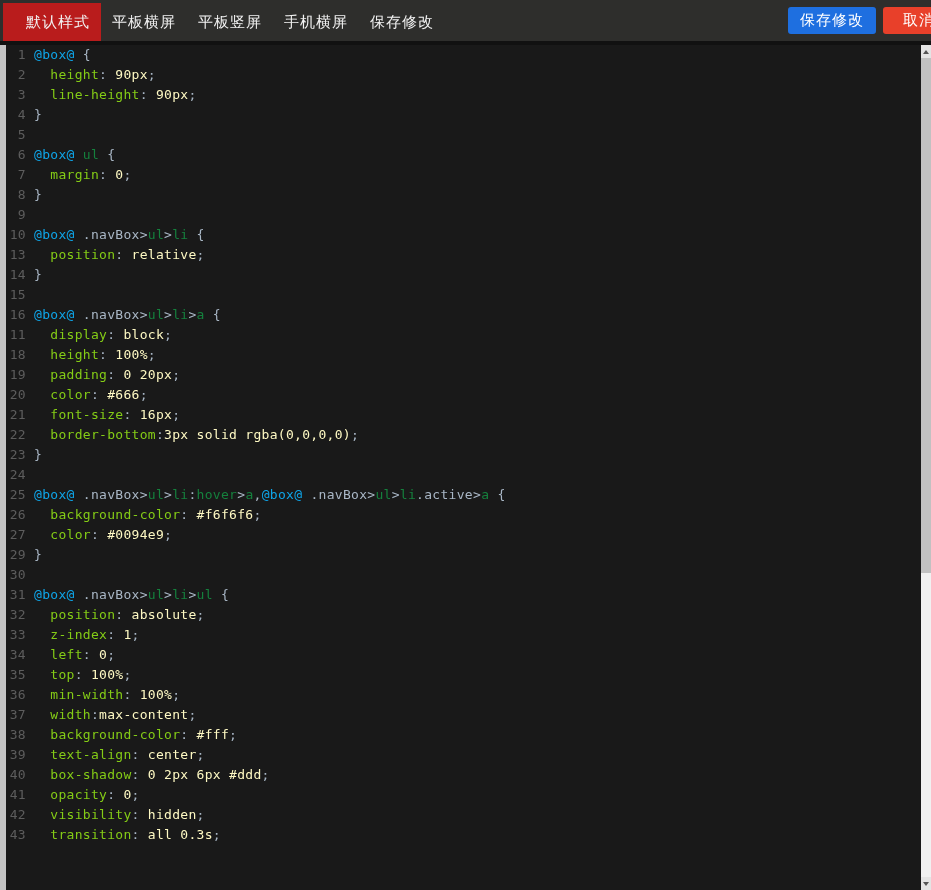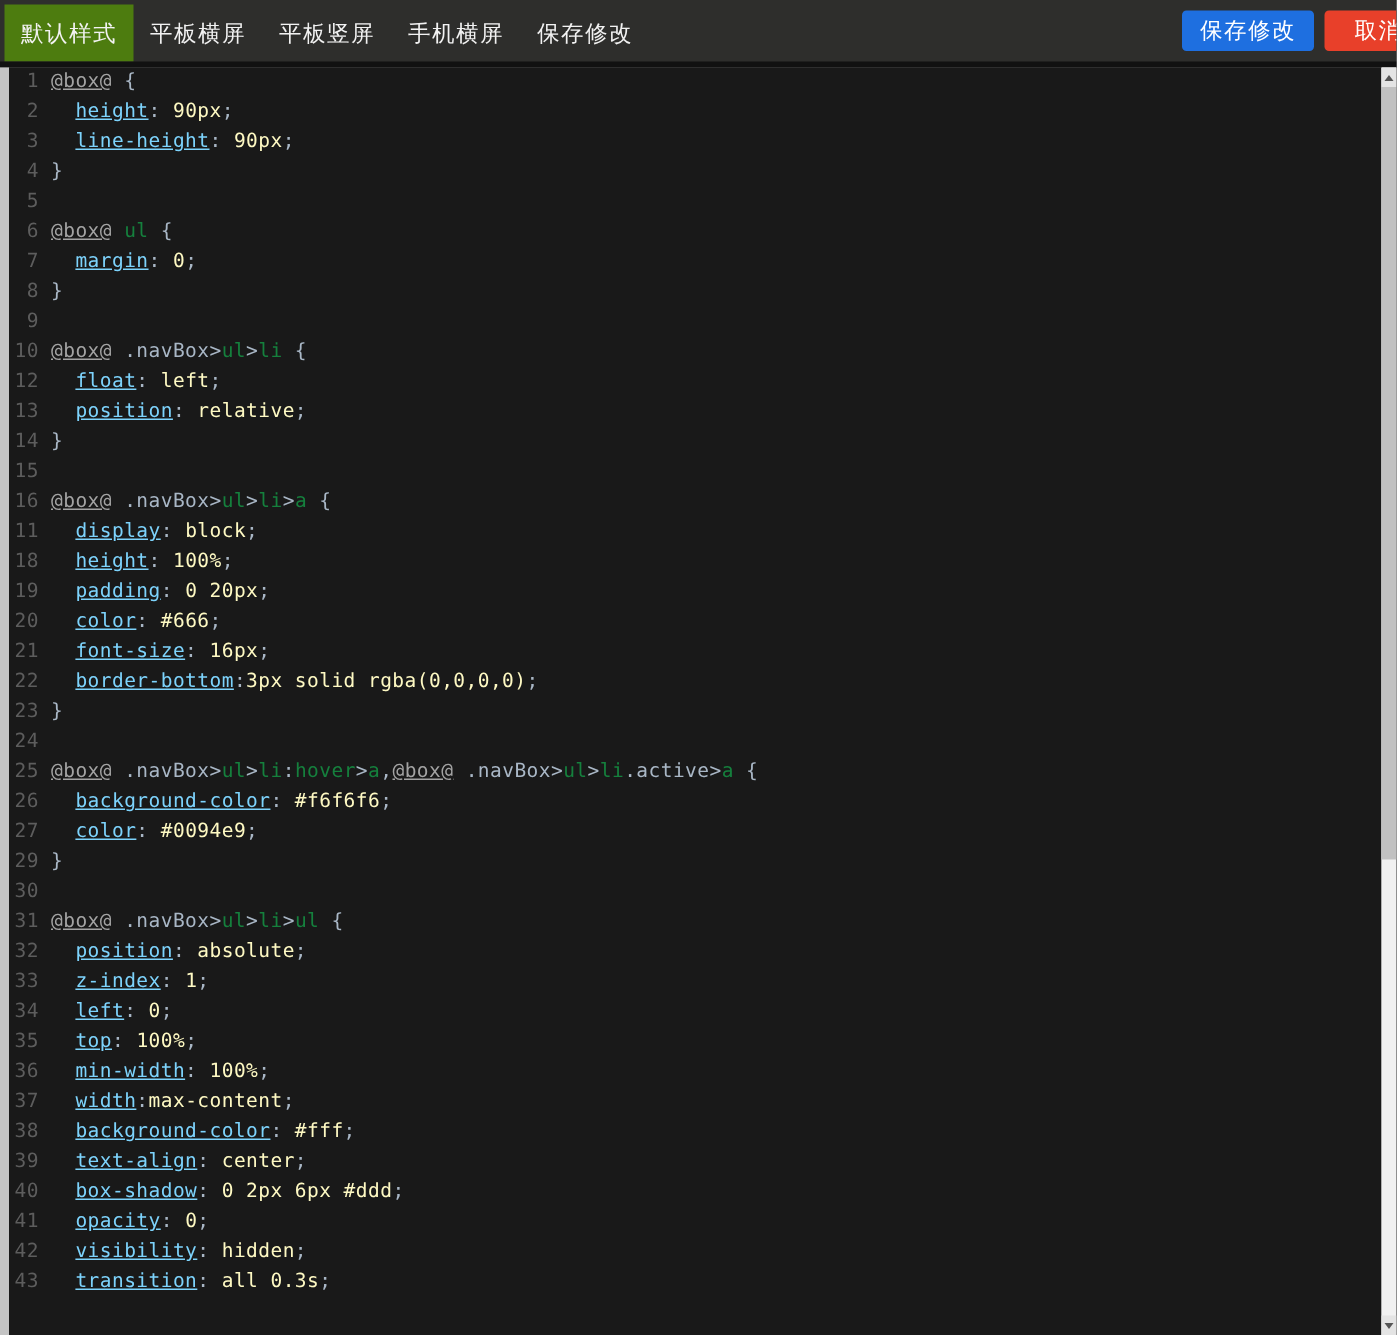--- a/index.html
+++ b/index.html
@@ -16,21 +16,21 @@
     border-bottom:4px solid #111;
     display:flex; align-items:flex-start; overflow:hidden;
   }
   .tabs { display:flex; margin-left:3px; height:41px; }
   .tab {
     width:86px; height:38px; margin-top:3px;
     display:flex; align-items:center; justify-content:center;
     color:#f2f2f2; font-size:15px; letter-spacing:1px; cursor:pointer;
     user-select:none;
   }
-  .tab.active { background:#4d7c0f; }
+  .tab.active { background:#b91c1c;padding-left:12px; }
   .actions { margin-left:auto; display:flex; align-items:center; height:41px; gap:7px; }
   .btn {
     height:27px; border:none; border-radius:3px; color:#fff;
     font-size:15px; letter-spacing:1px; cursor:pointer;
     font-family:"Liberation Sans", sans-serif;
     display:flex; align-items:center; justify-content:center;
   }
   .btn-save { width:88px; }
   .btn-cancel { width:72px; margin-right:-24px; }
 
@@ -46,24 +46,24 @@
     background:#191919; overflow:hidden; cursor:text;
     font-family:"DejaVu Sans Mono", "Liberation Mono", monospace;
     font-size:13px; line-height:20px; letter-spacing:0.3px;
     color:#a9b7c6;
   }
   .code-line { height:20px; white-space:pre; }
   .ln {
     display:inline-block; width:20px; padding-right:8px;
     text-align:right; color:#5d5d5d; user-select:none;
   }
-  .tk-at   { color:#a3a3a3;text-decoration:underline; }
+  .tk-at   { color:#0ea5e9; }
   .tk-pl   { color:#a9b7c6; }
   .tk-tag  { color:#15803d; }
-  .tk-prop { color:#7dd3fc;text-decoration:underline; }
+  .tk-prop { color:#84cc16; }
   .tk-val  { color:#fef9c3; }
 
   
   .scrollbar {
     position:absolute; top:45px; right:0; width:10px; bottom:0;
     background:#f1f1f1;
   }
   .sb-btn {
     position:absolute; left:0; width:10px; height:13px; background:#e4e4e4;
     display:flex; align-items:center; justify-content:center; cursor:pointer;
@@ -107,21 +107,20 @@
       <div class="code-line"><span class="ln">1</span><span class="tk-at">@box@</span><span class="tk-pl"> {</span></div>
       <div class="code-line"><span class="ln">2</span><span class="tk-pl">  </span><span class="tk-prop">height</span><span class="tk-pl">: </span><span class="tk-val">90px</span><span class="tk-pl">;</span></div>
       <div class="code-line"><span class="ln">3</span><span class="tk-pl">  </span><span class="tk-prop">line-height</span><span class="tk-pl">: </span><span class="tk-val">90px</span><span class="tk-pl">;</span></div>
       <div class="code-line"><span class="ln">4</span><span class="tk-pl">}</span></div>
       <div class="code-line"><span class="ln">5</span></div>
       <div class="code-line"><span class="ln">6</span><span class="tk-at">@box@</span><span class="tk-pl"> </span><span class="tk-tag">ul</span><span class="tk-pl"> {</span></div>
       <div class="code-line"><span class="ln">7</span><span class="tk-pl">  </span><span class="tk-prop">margin</span><span class="tk-pl">: </span><span class="tk-val">0</span><span class="tk-pl">;</span></div>
       <div class="code-line"><span class="ln">8</span><span class="tk-pl">}</span></div>
       <div class="code-line"><span class="ln">9</span></div>
       <div class="code-line"><span class="ln">10</span><span class="tk-at">@box@</span><span class="tk-pl"> .navBox&gt;</span><span class="tk-tag">ul</span><span class="tk-pl">&gt;</span><span class="tk-tag">li</span><span class="tk-pl"> {</span></div>
-      <div class="code-line"><span class="ln">12</span><span class="tk-pl">  </span><span class="tk-prop">float</span><span class="tk-pl">: </span><span class="tk-val">left</span><span class="tk-pl">;</span></div>
       <div class="code-line"><span class="ln">13</span><span class="tk-pl">  </span><span class="tk-prop">position</span><span class="tk-pl">: </span><span class="tk-val">relative</span><span class="tk-pl">;</span></div>
       <div class="code-line"><span class="ln">14</span><span class="tk-pl">}</span></div>
       <div class="code-line"><span class="ln">15</span></div>
       <div class="code-line"><span class="ln">16</span><span class="tk-at">@box@</span><span class="tk-pl"> .navBox&gt;</span><span class="tk-tag">ul</span><span class="tk-pl">&gt;</span><span class="tk-tag">li</span><span class="tk-pl">&gt;</span><span class="tk-tag">a</span><span class="tk-pl"> {</span></div>
       <div class="code-line"><span class="ln">11</span><span class="tk-pl">  </span><span class="tk-prop">display</span><span class="tk-pl">: </span><span class="tk-val">block</span><span class="tk-pl">;</span></div>
       <div class="code-line"><span class="ln">18</span><span class="tk-pl">  </span><span class="tk-prop">height</span><span class="tk-pl">: </span><span class="tk-val">100%</span><span class="tk-pl">;</span></div>
       <div class="code-line"><span class="ln">19</span><span class="tk-pl">  </span><span class="tk-prop">padding</span><span class="tk-pl">: </span><span class="tk-val">0 20px</span><span class="tk-pl">;</span></div>
       <div class="code-line"><span class="ln">20</span><span class="tk-pl">  </span><span class="tk-prop">color</span><span class="tk-pl">: </span><span class="tk-val">#666</span><span class="tk-pl">;</span></div>
       <div class="code-line"><span class="ln">21</span><span class="tk-pl">  </span><span class="tk-prop">font-size</span><span class="tk-pl">: </span><span class="tk-val">16px</span><span class="tk-pl">;</span></div>
       <div class="code-line"><span class="ln">22</span><span class="tk-pl">  </span><span class="tk-prop">border-bottom</span><span class="tk-pl">:</span><span class="tk-val">3px solid rgba(0,0,0,0)</span><span class="tk-pl">;</span></div>

